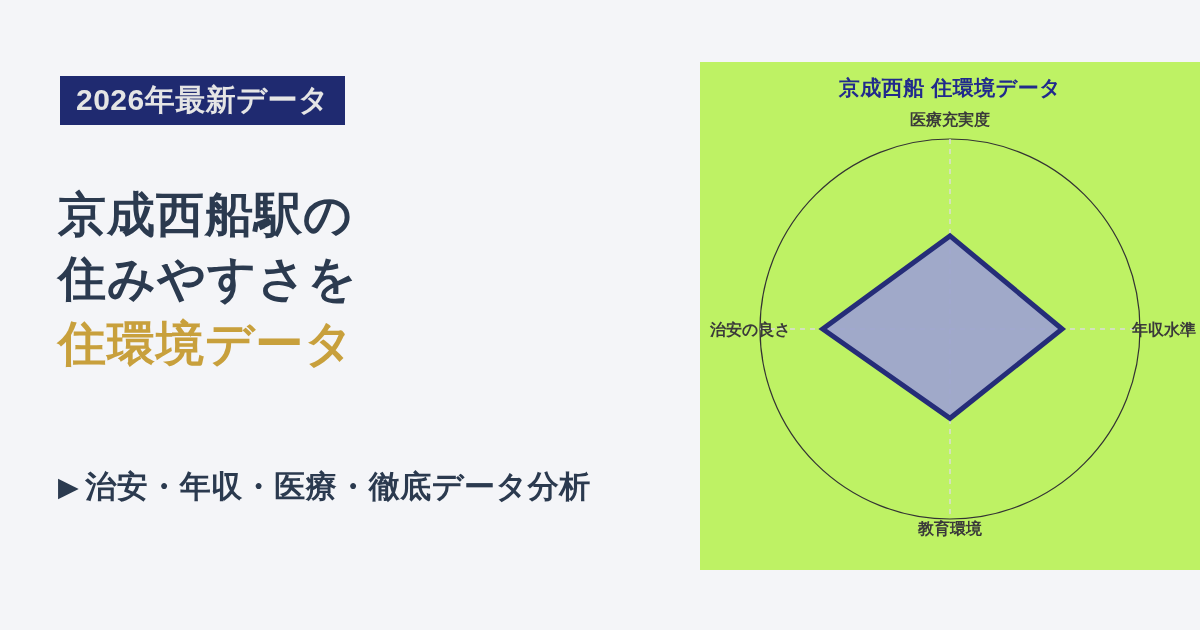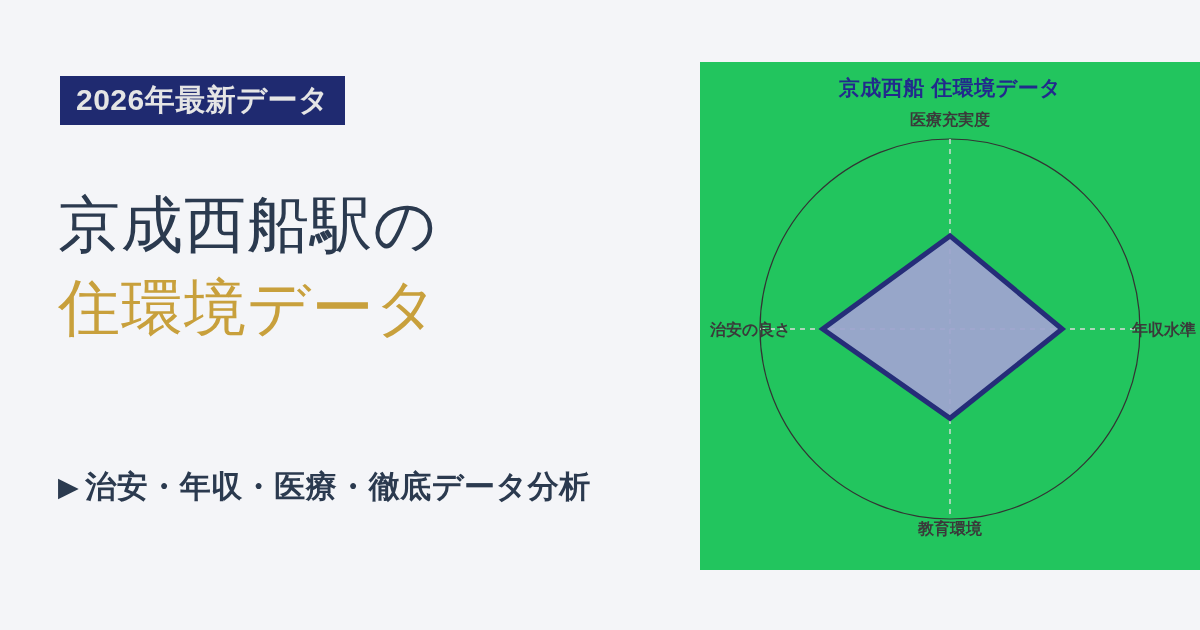--- a/index.html
+++ b/index.html
@@ -38,22 +38,22 @@
     white-space: nowrap;
   }
 
   .headline {
     position: absolute;
     left: 58px;
     top: 183px;
     width: 640px;
   }
   .headline-line {
-    font-size: 62px;
-    font-weight: normal;
+    font-size: 48px;
+    font-weight: bold;
     line-height: 1.34;
     letter-spacing: 1px;
     color: #2b3a4f;
     white-space: nowrap;
   }
   .headline-line.accent {
     color: #c8a03c;
   }
 
   .subline {
@@ -75,21 +75,21 @@
     color: #2b3a4f;
   }
 
   
   .chart-panel {
     position: absolute;
     left: 700px;
     top: 62px;
     width: 500px;
     height: 508px;
-    background: #22c55e;
+    background: #bef264;
   }
 
   .chart-title {
     position: absolute;
     left: 0;
     top: 12px;
     width: 500px;
     text-align: center;
     font-size: 21px;
     font-weight: bold;
@@ -138,20 +138,21 @@
 </style>
 </head>
 <body>
 
 <div class="left-col">
 
   <div class="badge">2026年最新データ</div>
 
   <div class="headline">
     <div class="headline-line">京成西船駅の</div>
+    <div class="headline-line">住みやすさを</div>
     <div class="headline-line accent">住環境データ</div>
   </div>
 
   <div class="subline">
     <span class="tri">▶</span>
     <span>治安・年収・医療・徹底データ分析</span>
   </div>
 
 </div>
 

